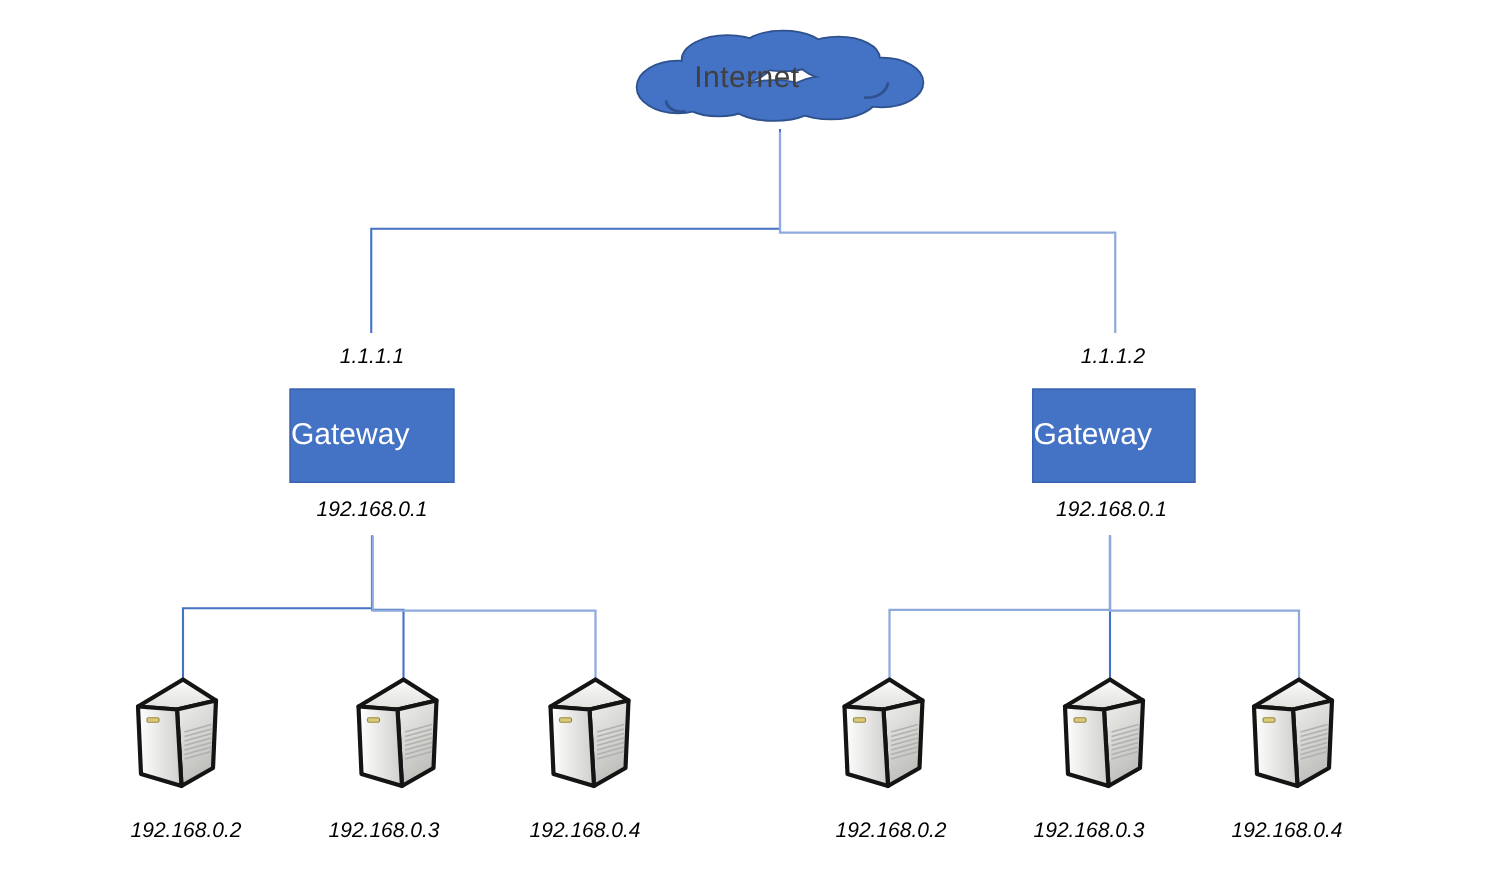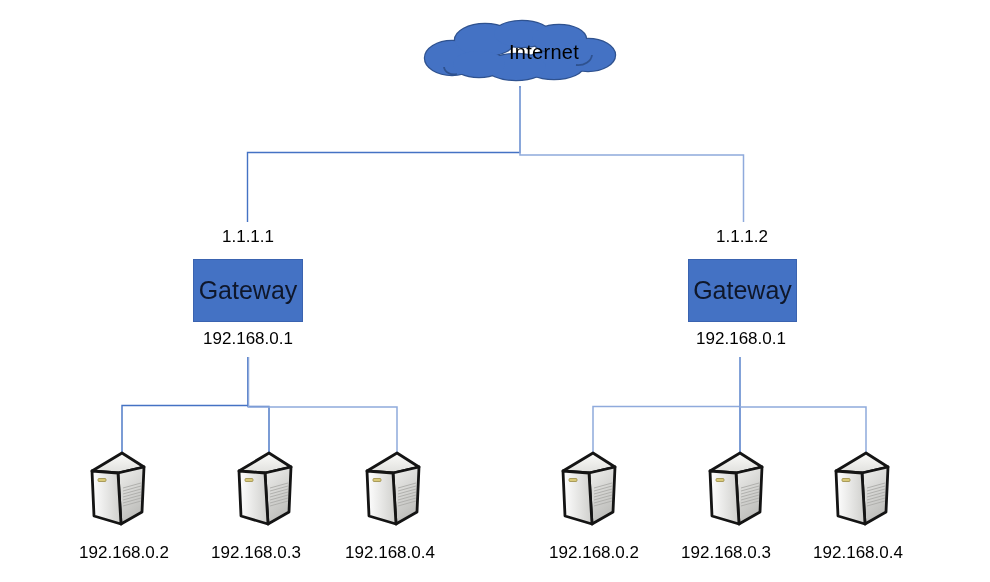--- a/index.html
+++ b/index.html
@@ -3,32 +3,32 @@
 <meta charset="utf-8">
 <style>
   html,body{margin:0;padding:0;background:#ffffff;}
   .canvas{
     position:relative;width:990px;height:582px;background:#ffffff;overflow:hidden;
     font-family:"Liberation Sans",sans-serif;color:#000000;
   }
   .layer{position:absolute;left:0;top:0;width:990px;height:582px;}
   .ip-label{
     position:absolute;height:24px;line-height:24px;text-align:center;
-    font-size:17px;color:#000000;white-space:nowrap;
+    font-size:14px;color:#000000;white-space:nowrap;font-style:italic;
   }
   .cloud-wrap{position:absolute;left:422px;top:18px;width:196px;height:68px;}
   .cloud-label{
-    position:absolute;left:446px;top:18px;width:196px;height:68px;
+    position:absolute;left:400px;top:18px;width:196px;height:68px;
     display:flex;align-items:center;justify-content:center;
-    color:#000000;font-size:20px;letter-spacing:.3px;
+    color:#404040;font-size:20px;letter-spacing:.3px;
   }
   .gw-box{
     position:absolute;width:110px;height:63px;background:#4472C4;border:1px solid #3a63b0;
-    box-sizing:border-box;display:flex;align-items:center;justify-content:center;
-    color:#0f172a;font-size:25px;
+    box-sizing:border-box;display:flex;align-items:center;justify-content:flex-start;
+    color:#ffffff;font-size:20px;
   }
   .server{position:absolute;width:56px;height:78px;}
   .server svg{display:block;width:56px;height:78px;}
 </style>
 </head>
 <body>
 
 <div class="canvas">
 
   <svg class="layer" viewBox="0 0 990 582" xmlns="http://www.w3.org/2000/svg" fill="none">

